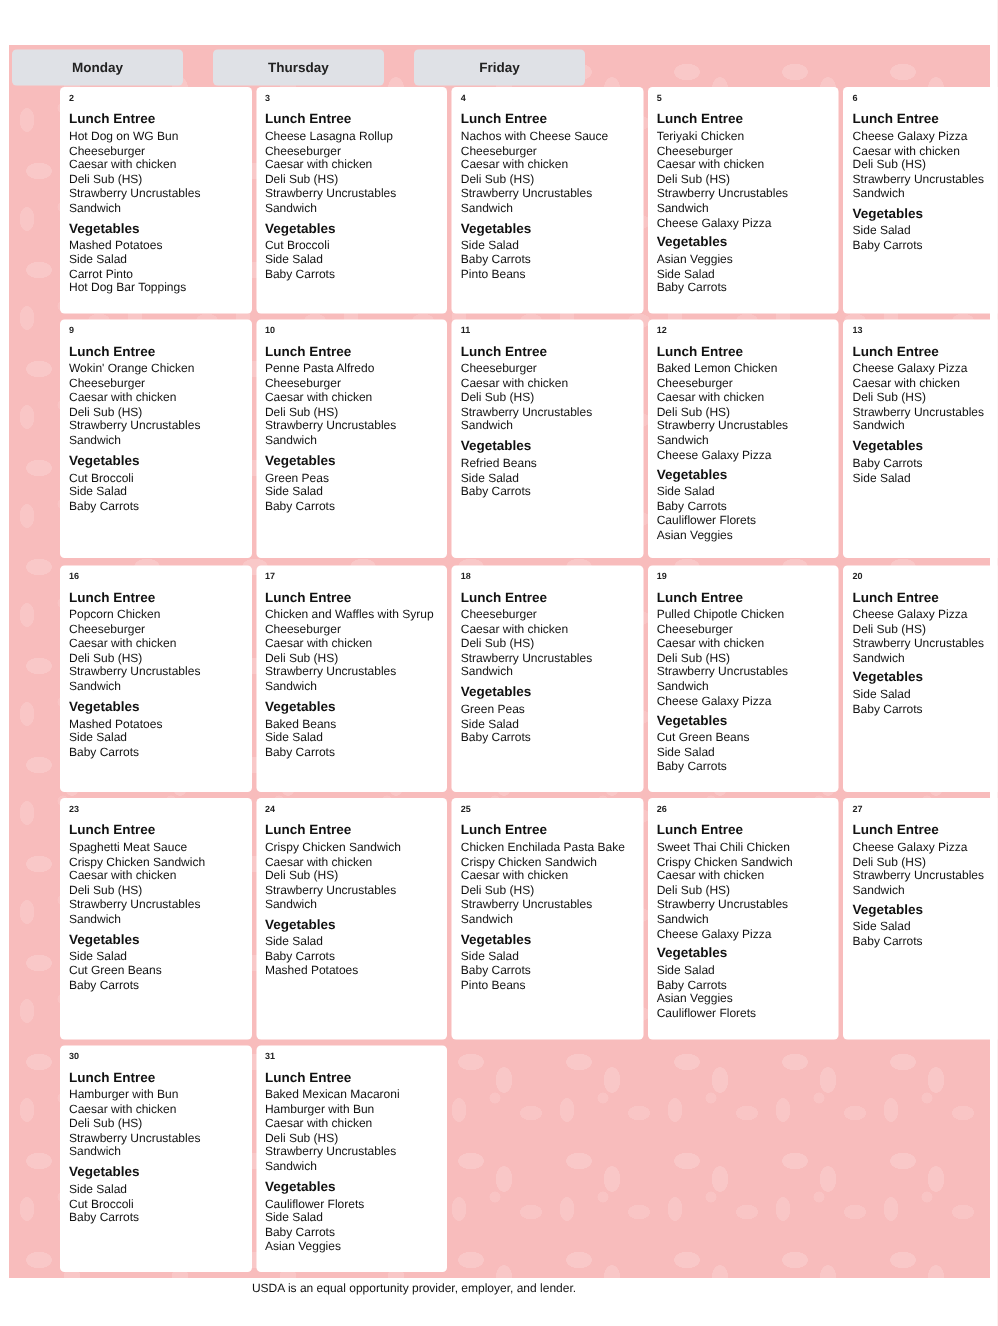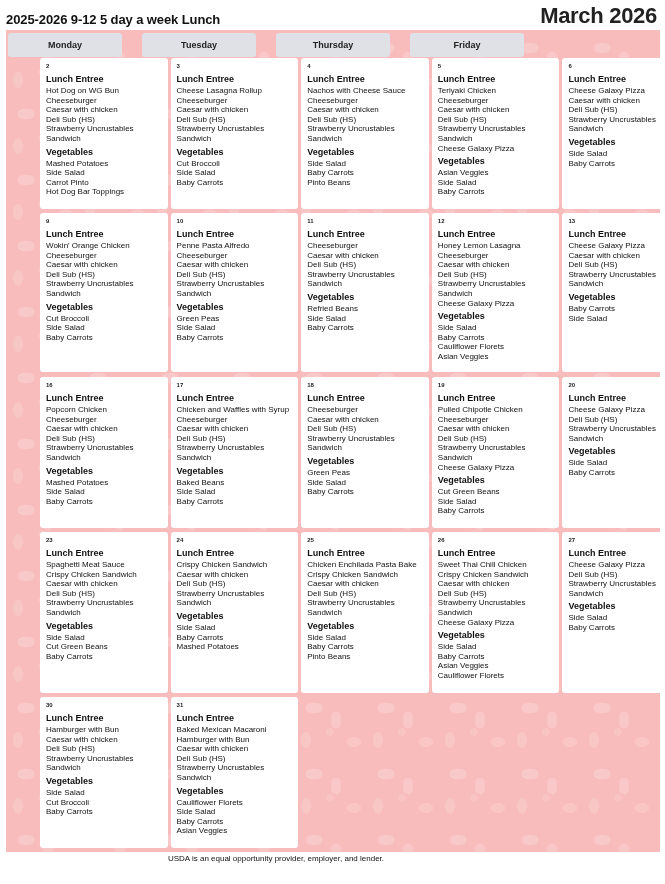--- a/index.html
+++ b/index.html
@@ -32,28 +32,25 @@
   .section-title { font-size: 9px; font-weight: bold; color: #111; margin-top: 3px; line-height: 11px; }
   .item { font-size: 8px; line-height: 9.6px; color: #111; white-space: nowrap; }
   .items { margin-top: 1px; }
 
   .footer { position: absolute; left: 0; width: 552px; top: 854px; text-align: center; font-size: 8px; color: #111; }
 </style>
 </head>
 <body>
 
 <div class="top-bar">
-  <div class="menu-title">2025-2026 9-12 5 day a week Lunch</div>
-  <div class="month-title">March 2026</div>
 </div>
 
 <div class="calendar">
   <div class="day-headers">
     <div class="day-header">Monday</div>
-    <div class="day-header">Tuesday</div>
     <div class="day-header">Thursday</div>
     <div class="day-header">Friday</div>
   </div>
 
   <div class="week" style="top:28px;height:151px;">
       <div class="cell">
         <div class="date">2</div>
         <div class="section-title">Lunch Entree</div>
         <div class="items">
           <div class="item">Hot Dog on WG Bun</div>
@@ -194,21 +191,21 @@
         <div class="items">
           <div class="item">Refried Beans</div>
           <div class="item">Side Salad</div>
           <div class="item">Baby Carrots</div>
         </div>
       </div>
       <div class="cell">
         <div class="date">12</div>
         <div class="section-title">Lunch Entree</div>
         <div class="items">
-          <div class="item">Honey Lemon Lasagna</div>
+          <div class="item">Baked Lemon Chicken</div>
           <div class="item">Cheeseburger</div>
           <div class="item">Caesar with chicken</div>
           <div class="item">Deli Sub (HS)</div>
           <div class="item">Strawberry Uncrustables</div>
           <div class="item">Sandwich</div>
           <div class="item">Cheese Galaxy Pizza</div>
         </div>
         <div class="section-title">Vegetables</div>
         <div class="items">
           <div class="item">Side Salad</div>

